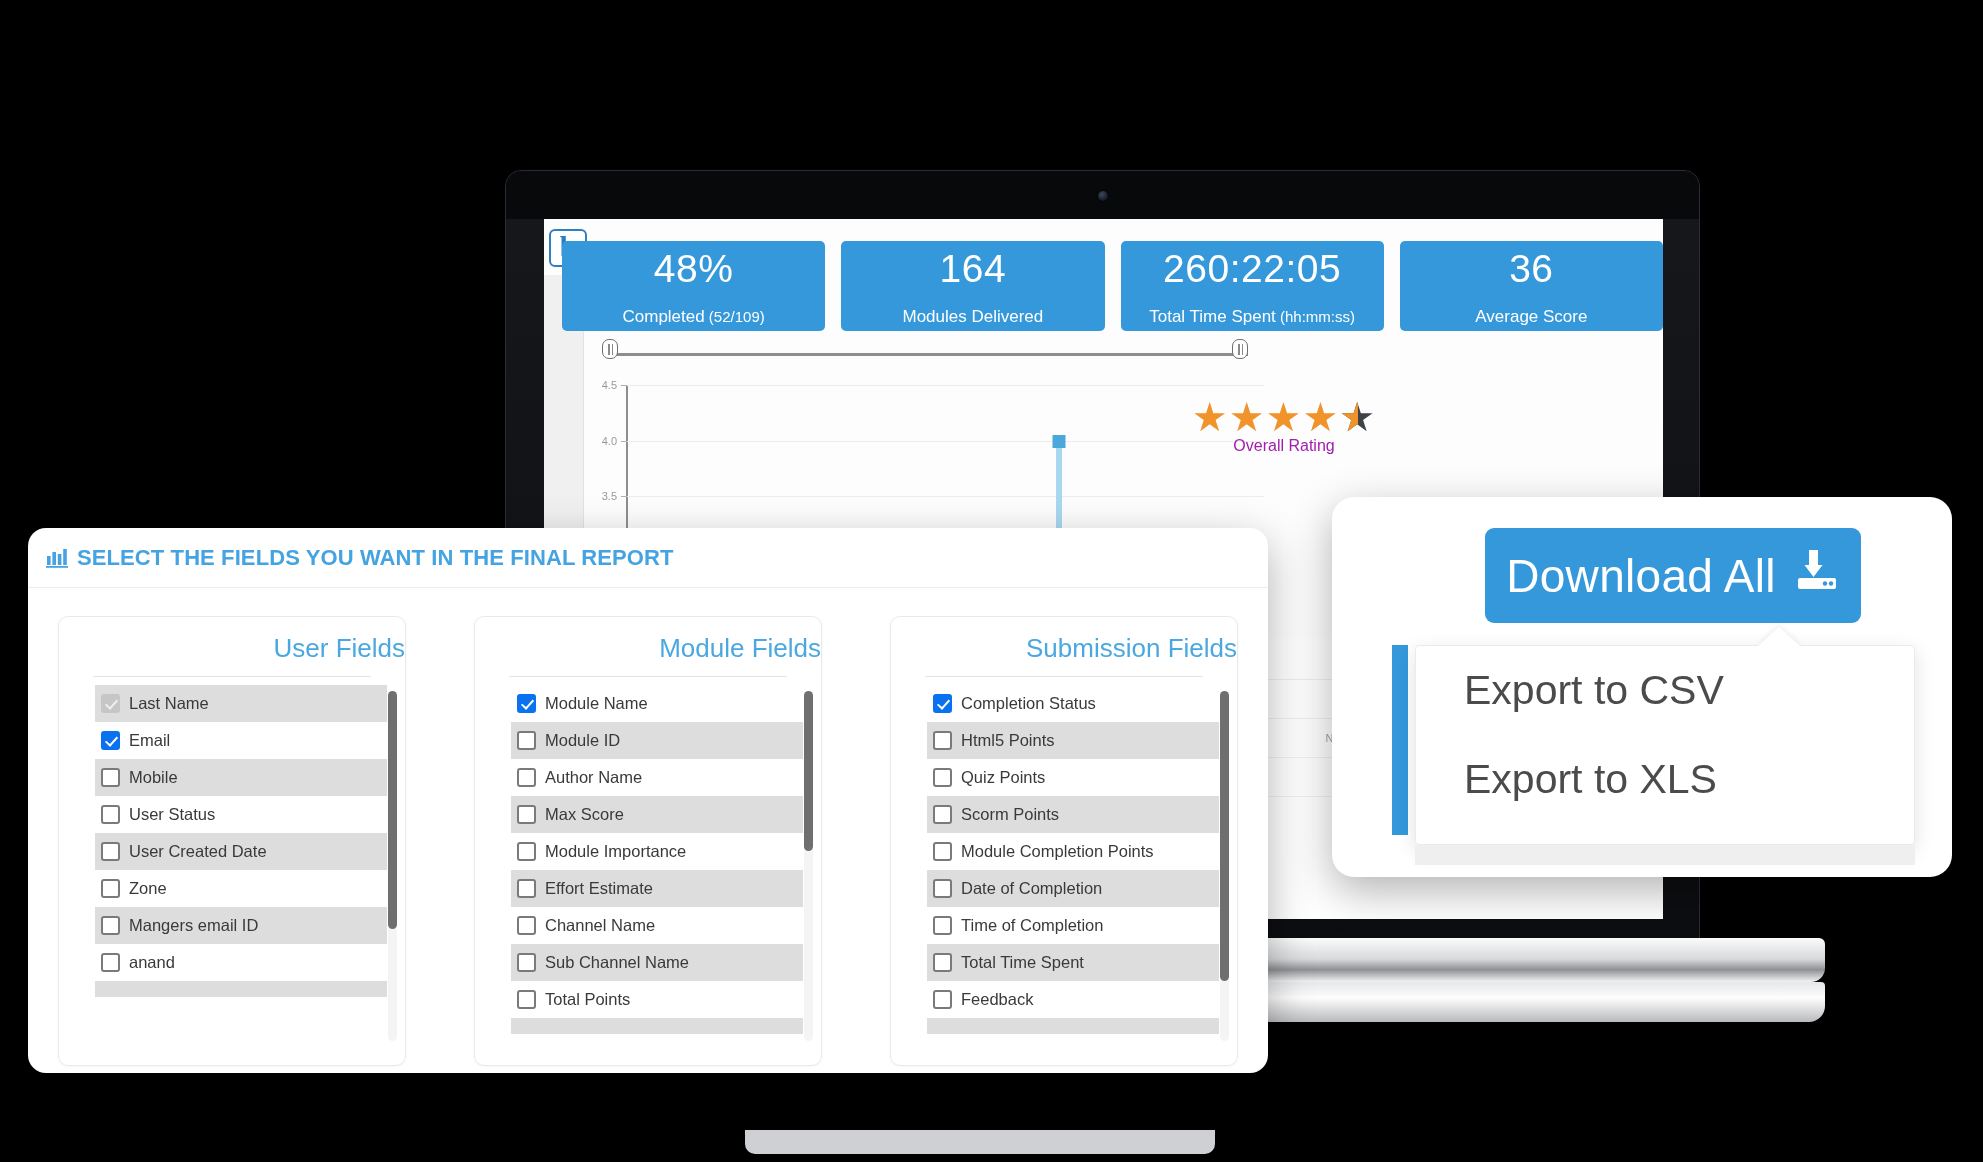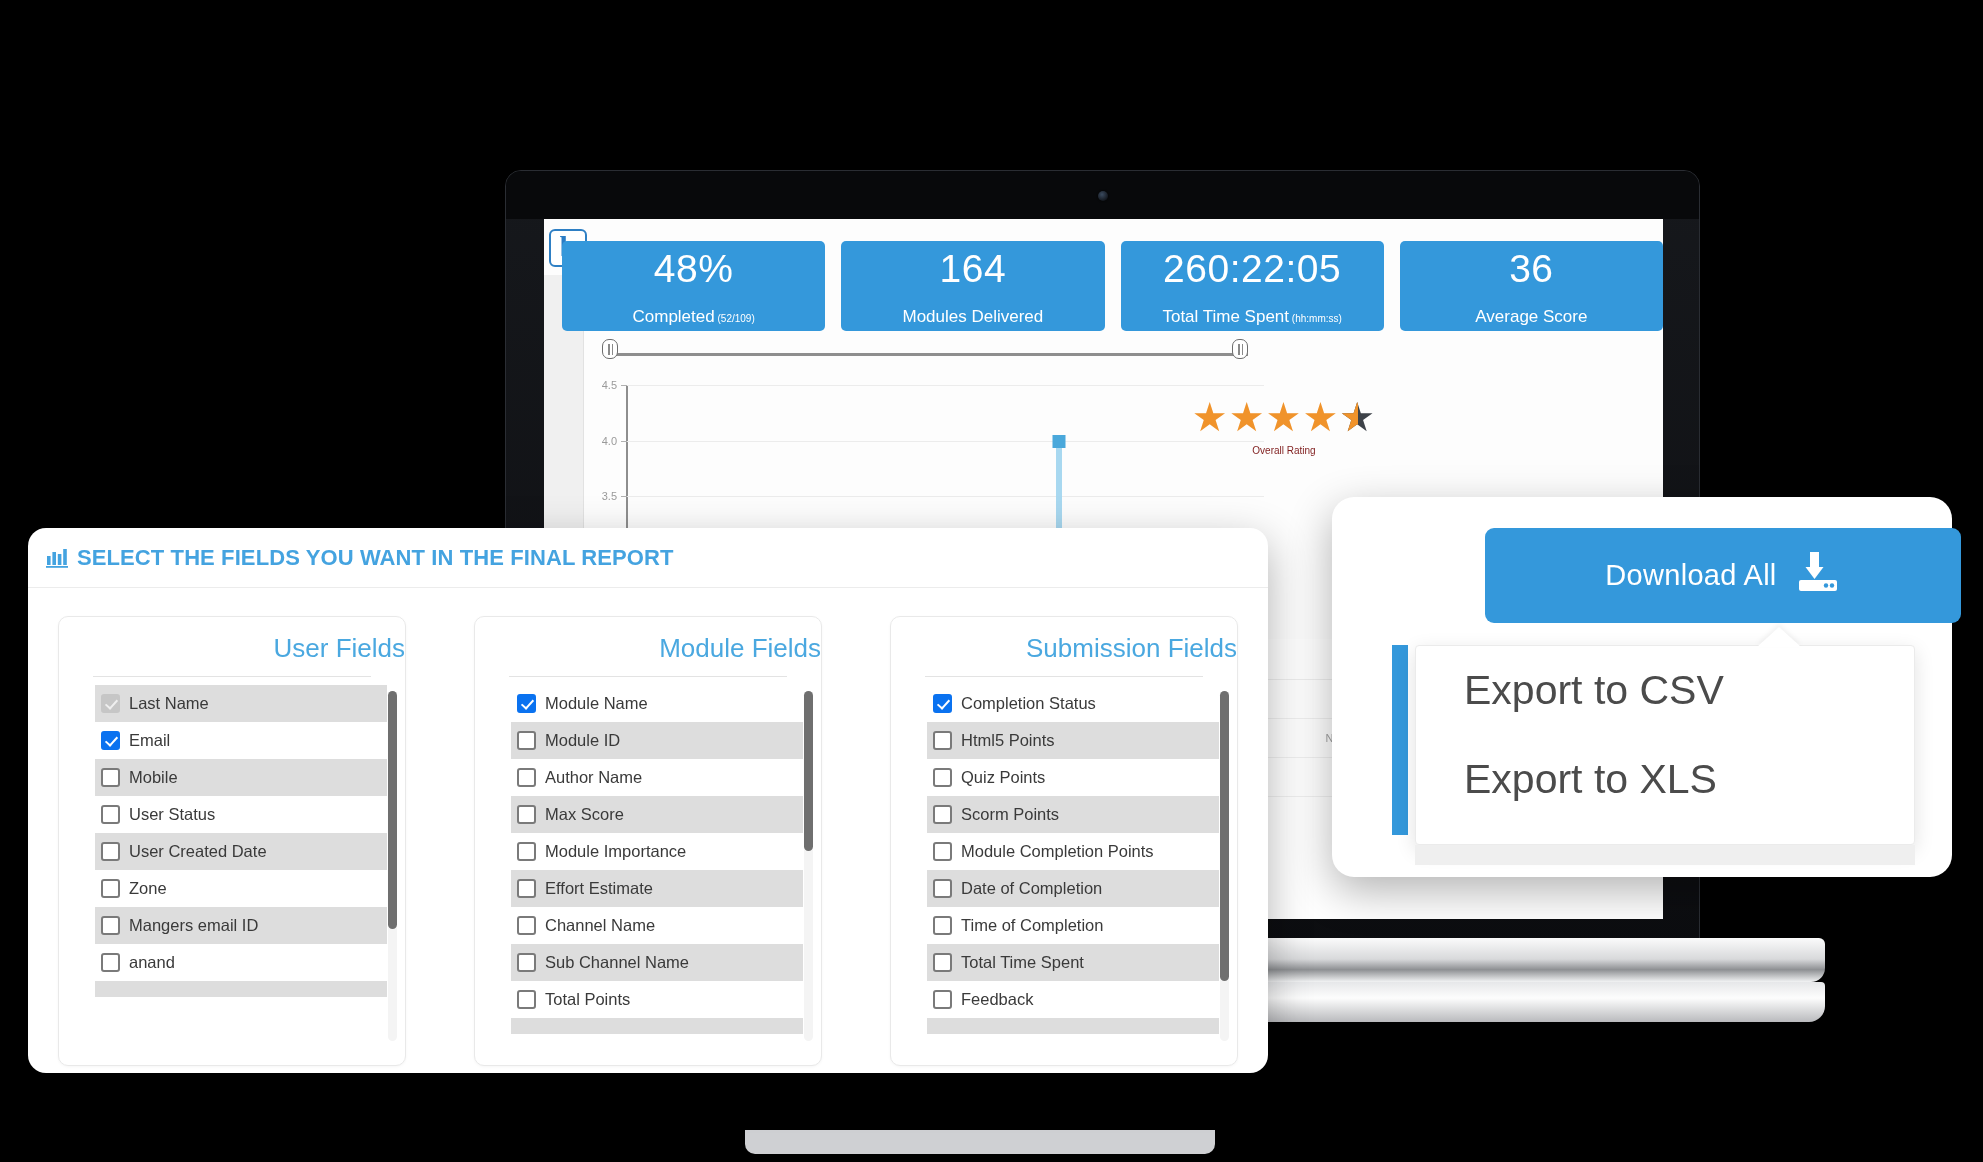--- a/index.html
+++ b/index.html
@@ -139,21 +139,21 @@
     letter-spacing: .5px;
     line-height: 1;
   }
   .stat-label {
     font-size: 17px;
     font-weight: 400;
     margin-top: 9px;
     white-space: nowrap;
   }
   .stat-label .sub {
-    font-size: 10px;
+    font-size: 15px;
   }
 
   
   #chart-panel {
     position: absolute;
     left: 18px; top: 128px;
     width: 700px; height: 360px;
   }
   .chart-slider-track {
     position: absolute;
@@ -245,23 +245,22 @@
   }
   .star-half::before {
     content: "\2605";
     position: absolute;
     left: 0; top: 0;
     width: 50%;
     overflow: hidden;
     color: #f0932b;
   }
   .rating-label {
-    margin-top: 8px;
-    font-size: 10px;
-    color: #7f1d1d;
+    font-size: 16px;
+    color: #a21caf;
   }
 
   
   #data-table {
     position: absolute;
     left: 560px; top: 420px;
     width: 559px; height: 280px;
     background: #ffffff;
     border-left: 1px solid #ddd;
     overflow: hidden;
@@ -414,27 +413,27 @@
     left: 1332px; top: 497px;
     width: 620px;
     height: 380px;
     background: #ffffff;
     border-radius: 22px;
     box-shadow: 0 14px 44px rgba(0,0,0,.30);
   }
   #download-all-button {
     position: absolute;
     left: 1485px; top: 528px;
-    width: 476px;
+    width: 376px;
     height: 95px;
     background: #3498db;
     border-radius: 9px;
     border: none;
     color: #fff;
-    font-size: 29px;
+    font-size: 46px;
     font-weight: 400;
     display: flex;
     align-items: center;
     justify-content: center;
     gap: 18px;
     letter-spacing: .3px;
     cursor: pointer;
     font-family: "Liberation Sans", sans-serif;
   }
   #export-menu {

